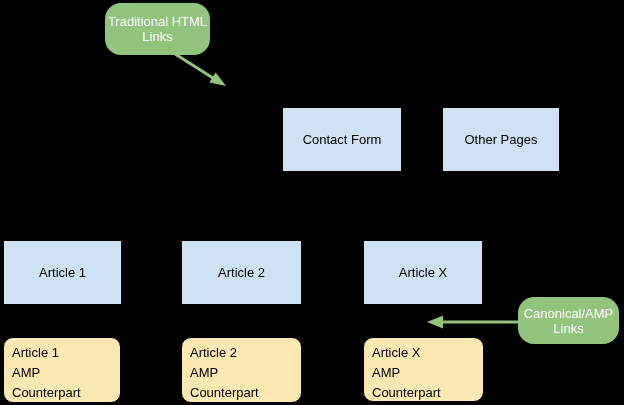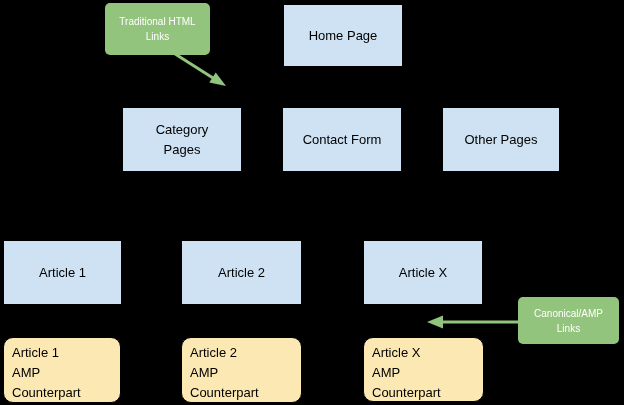--- a/index.html
+++ b/index.html
@@ -33,25 +33,25 @@
     border-radius:10px;
     align-items:flex-start;justify-content:flex-start;
     text-align:left;
     padding:5px 8px;
   }
   .callout{
     position:absolute;
     box-sizing:border-box;
     background: var(--callout-fill, #93c47d);
     color: var(--callout-text, #fff);
-    border-radius:5px;
+    border-radius:16px;
     display:flex;align-items:center;justify-content:center;
     text-align:center;
     white-space:pre-line;
-    font-size:10px;
+    font-size:13px;
     line-height:15px;
   }
   .arrows{
     position:absolute;left:0;top:0;width:624px;height:405px;
     pointer-events:none;
   }
   .arrows line{stroke:var(--arrow,#93c47d);stroke-width:3;}
   .arrows polygon{fill:var(--arrow,#93c47d);}
 
   
@@ -71,28 +71,21 @@
 </head>
 <body>
 
 <div class="stage">
 
   <div id="callout-traditional" class="callout">
     <span>Traditional HTML
 Links</span>
   </div>
 
-  <div id="node-home" class="node page">
-    <span>Home Page</span>
-  </div>
 
-  <div id="node-category" class="node page">
-    <span>Category
-Pages</span>
-  </div>
 
   <div id="node-other" class="node page">
     <span>Other Pages</span>
   </div>
 
   <div id="node-contact" class="node page">
     <span>Contact Form</span>
   </div>
 
   <div id="node-article1" class="node page">

